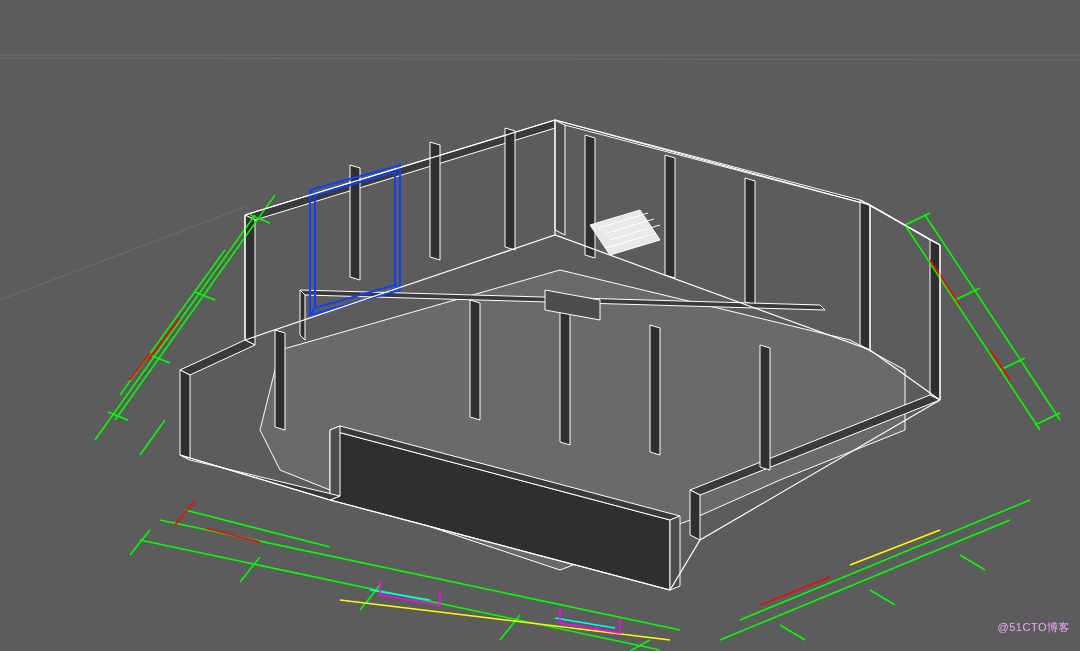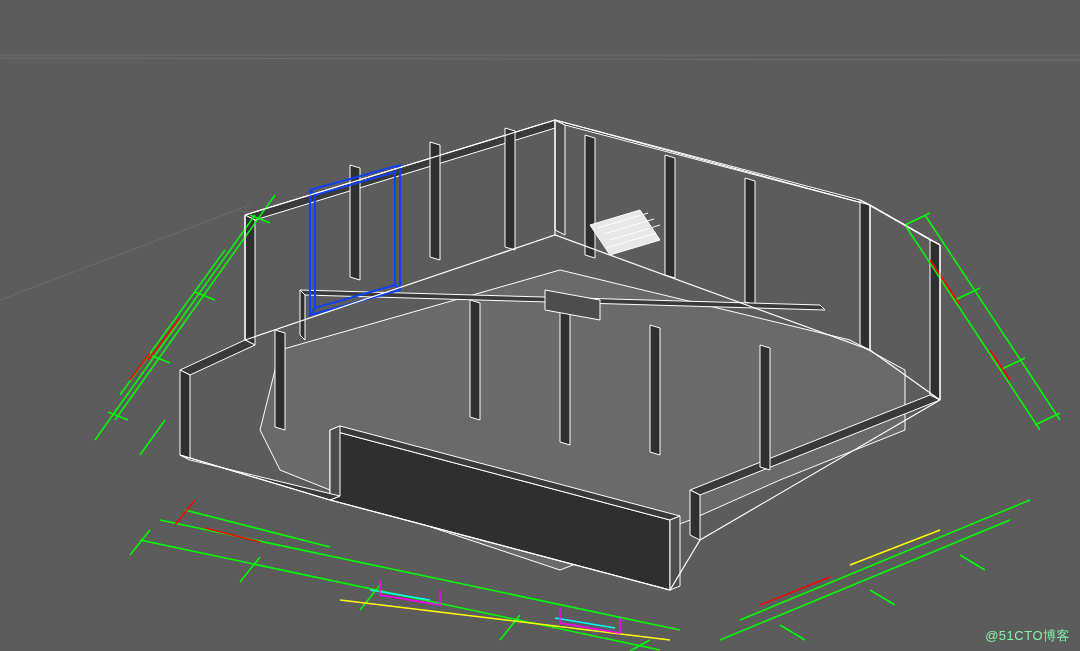--- a/index.html
+++ b/index.html
@@ -1,17 +1,17 @@
 <!DOCTYPE html>
 <html><head>
 <meta charset="utf-8">
 <style>
   html,body{margin:0;padding:0;width:1080px;height:651px;overflow:hidden;background:#5c5c5c;font-family:Arial,Helvetica,sans-serif}
   .viewport{position:relative;width:1080px;height:651px;background:#5c5c5c}
-  .watermark{position:absolute;right:10px;bottom:6px;font-size:13px;color:#86efac;letter-spacing:.5px}
+  .watermark{position:absolute;right:10px;bottom:16px;font-size:11px;color:#f0abfc;letter-spacing:.5px}
   svg{position:absolute;left:0;top:0}
 </style>
 </head>
 <body>
 
 <div class="viewport">
 
 <svg width="1080" height="651" viewBox="0 0 1080 651">
   <defs>
     <style>

